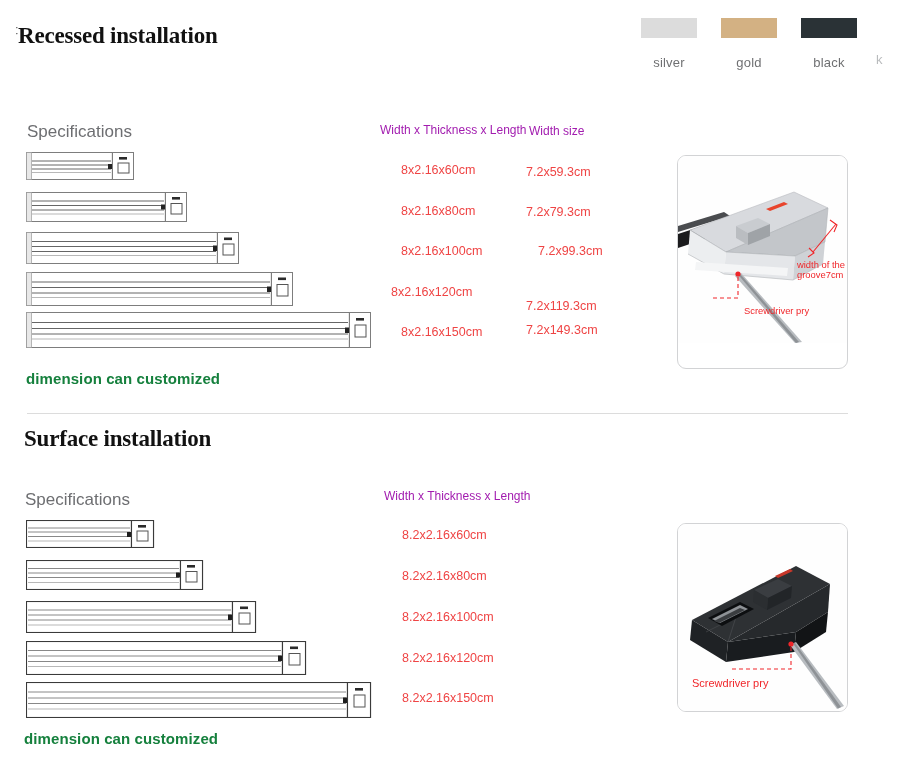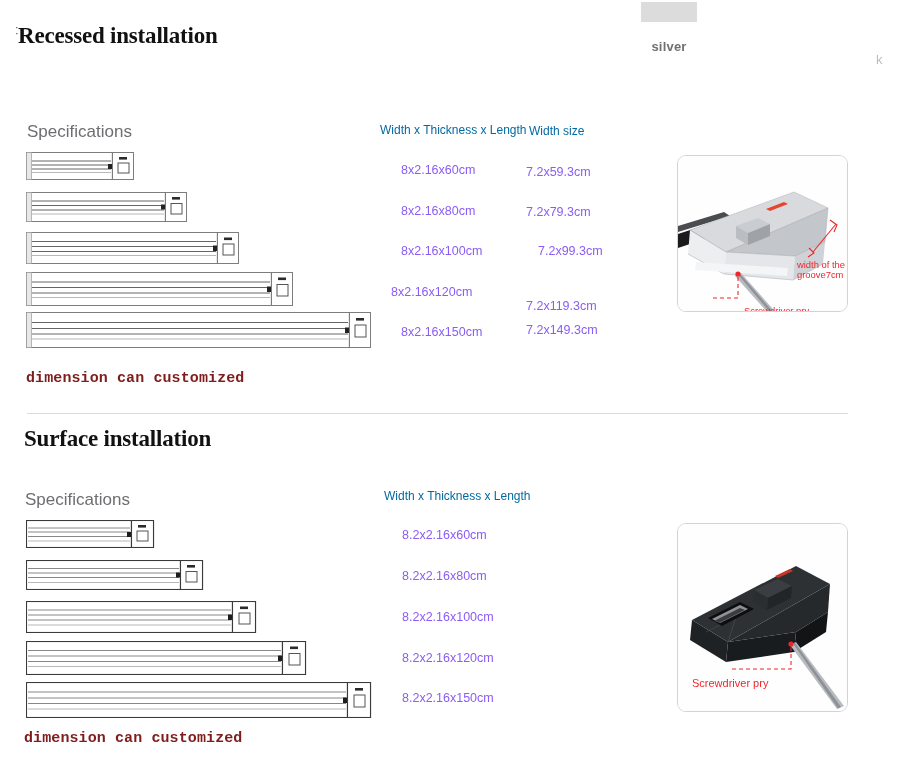--- a/index.html
+++ b/index.html
@@ -10,25 +10,24 @@
     background: #ffffff;
     font-family: "Liberation Sans", sans-serif;
     color: #333;
     position: relative;
     overflow: hidden;
   }
 
   
   .swatch-strip {
     position: absolute;
-    top: 2px;
+    top: 18px;
     left: 637px;
     display: flex;
     gap: 16px;
-    font-weight: bold;
   }
   .swatch-cell {
     width: 64px;
     margin-right: 0px;
     text-align: center;
   }
   .swatch-chip {
     width: 56px;
     height: 20px;
     margin: 0 auto;
@@ -60,47 +59,47 @@
   }
   .title-dots {
     position: absolute;
     font-family: "Liberation Serif", serif;
     font-size: 11px;
     color: #2a2a2a;
     line-height: 6px;
   }
 
   .customized-note {
-    font-family: Liberation Mono, monospace;
+    font-family: Liberation Sans, sans-serif;
     font-weight: bold;
     font-size: 15px;
-    color: #7f1d1d;
+    color: #15803d;
     letter-spacing: 0.1px;
   }
 
   .divider {
     position: absolute;
     height: 1px;
     background: #dcdcdc;
     border: 0;
   }
 
   
   .col-head {
     position: absolute;
     font-size: 17px;
     color: #6d6e71;
     white-space: nowrap;
   }
-  .col-head.big { font-size: 12px; color: #0369a1; }
+  .col-head.big { font-size: 12px; color: #a21caf; }
 
   .spec-value {
     position: absolute;
     font-size: 12.5px;
-    color: #8b5cf6;
+    color: #ef4444;
     white-space: nowrap;
   }
 
   
   .fixture {
     position: absolute;
   }
   .fixture svg { display: block; }
 
   
@@ -119,20 +118,28 @@
     font-size: 9.4px;
   }
 </style>
 </head>
 <body>
 
 <div class="swatch-strip">
   <div class="swatch-cell">
     <div class="swatch-chip" id="chip0" style="background: rgb(220, 220, 220);"></div>
     <div class="swatch-label">silver</div>
+  </div>
+  <div class="swatch-cell">
+    <div class="swatch-chip" id="chip2" style="background: rgb(211, 177, 131);"></div>
+    <div class="swatch-label">gold</div>
+  </div>
+  <div class="swatch-cell">
+    <div class="swatch-chip" id="chip3" style="background: rgb(42, 50, 54);"></div>
+    <div class="swatch-label">black</div>
   </div>
 </div>
 <div class="swatch-clip">k</div>
 
 <div class="title-dots" style="left:15px; top:24px;">·<br>·</div>
 <div class="section-title" style="position:absolute; left:18px; top:23px;">Recessed installation</div>
 
 <div class="col-head" style="left:27px; top:122px;">Specifications</div>
 <div class="col-head big" style="left:380px; top:123px;">Width x Thickness x Length</div>
 <div class="col-head big" style="left:529px; top:124px;">Width size</div>
@@ -222,21 +229,21 @@
 <div class="spec-value" style="left:401px; top:244px;">8x2.16x100cm</div>
 <div class="spec-value" style="left:391px; top:285px;">8x2.16x120cm</div>
 <div class="spec-value" style="left:401px; top:325px;">8x2.16x150cm</div>
 
 <div class="spec-value" style="left:526px; top:165px;">7.2x59.3cm</div>
 <div class="spec-value" style="left:526px; top:205px;">7.2x79.3cm</div>
 <div class="spec-value" style="left:538px; top:244px;">7.2x99.3cm</div>
 <div class="spec-value" style="left:526px; top:283px;margin-top:16px;">7.2x119.3cm</div>
 <div class="spec-value" style="left:526px; top:323px;">7.2x149.3cm</div>
 
-<div class="photo-frame" style="left:677px; top:155px; width:171px; height:157px;">
+<div class="photo-frame" style="left:677px; top:155px; width:171px; height:214px;">
   <svg width="169" height="187" viewBox="0 0 169 187">
     <rect x="0" y="0" width="169" height="187" fill="#fefefe"></rect>
 
     <path d="M0 78 L46 63 L60 72 L0 92 Z" fill="#1b1b1d"></path>
     <path d="M0 70 L46 56 L52 60 L0 76 Z" fill="#4a4c4f"></path>
 
     <path d="M12 74 L116 36 L150 52 L48 96 Z" fill="#d8dade"></path>
     <path d="M12 74 L116 36 L150 52 L48 96 Z" fill="none" stroke="#b9bbbf" stroke-width="0.6"></path>
 
     <path d="M150 52 L147 86 L117 100 L48 96 Z" fill="#c3c6ca"></path>

